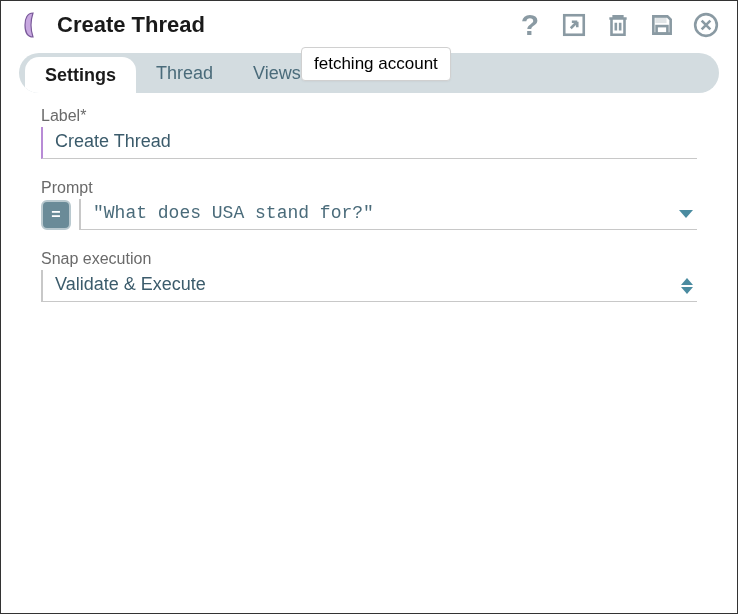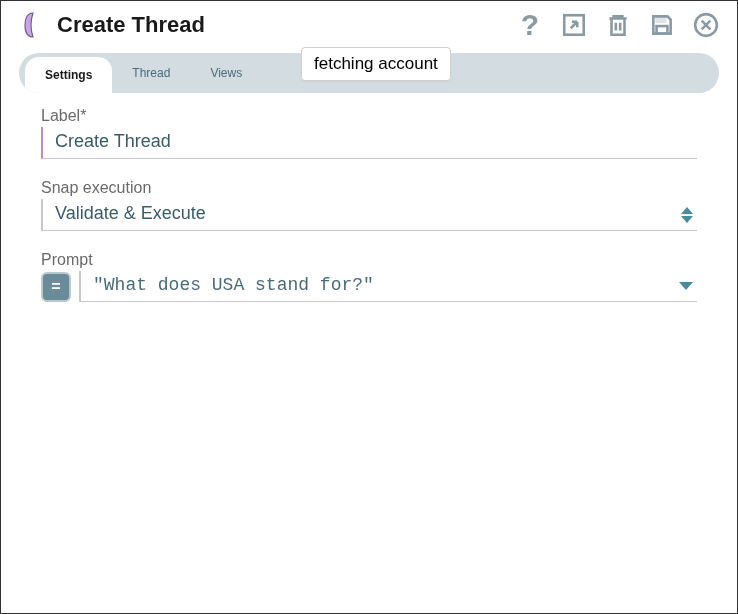--- a/index.html
+++ b/index.html
@@ -61,21 +61,21 @@
       background: #d3dce0;
       border-radius: 22px;
       height: 40px;
       overflow: hidden;
       padding-left: 6px;
     }
     .tab {
       padding: 0 20px;
       display: flex;
       align-items: center;
-      font-size: 12px;
+      font-size: 18px;
       color: #4a6b7a;
       font-weight: 500;
       cursor: pointer;
       white-space: nowrap;
     }
     .tab.active {
       background: #fff;
       border-radius: 14px 14px 0 0;
       color: #1a1a1a;
       font-weight: 700;
@@ -261,36 +261,36 @@
 
   <div class="form">
     <div>
       <div class="field-label">Label*</div>
       <div class="field-row">
         <input class="text-input" type="text" value="Create Thread" style="">
       </div>
     </div>
 
     <div>
+      <div class="field-label">Prompt</div>
+      <div class="field-row">
+        <div class="prompt-badge">=</div>
+        <div class="prompt-input-wrap">
+          <input class="prompt-input" type="text" value="&quot;What does USA stand for?&quot;" style="">
+          <div class="dropdown-caret"></div>
+        </div>
+      </div>
+    </div>
+
+    <div>
       <div class="field-label">Snap execution</div>
       <div class="field-row">
         <div class="select-wrap">
           <div class="select-value">Validate &amp; Execute</div>
           <div class="stepper">
             <div class="up"></div>
             <div class="down"></div>
           </div>
         </div>
       </div>
     </div>
-
-    <div>
-      <div class="field-label">Prompt</div>
-      <div class="field-row">
-        <div class="prompt-badge">=</div>
-        <div class="prompt-input-wrap">
-          <input class="prompt-input" type="text" value="&quot;What does USA stand for?&quot;" style="">
-          <div class="dropdown-caret"></div>
-        </div>
-      </div>
-    </div>
   </div>
 </div>
 
 </body></html>

